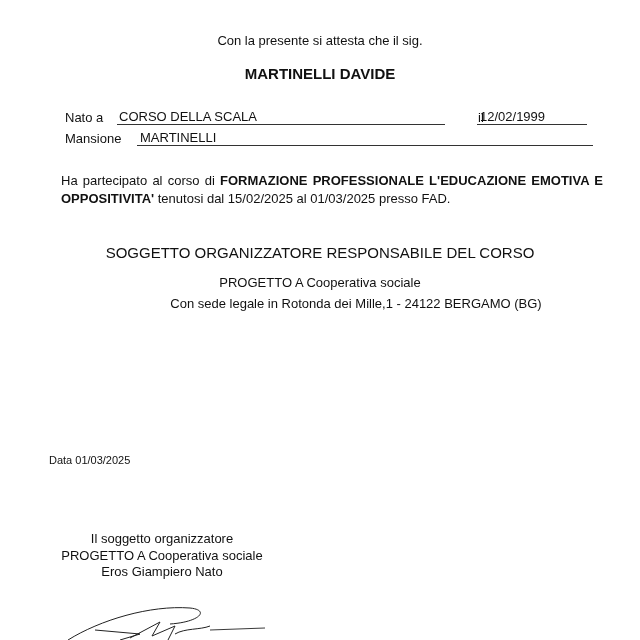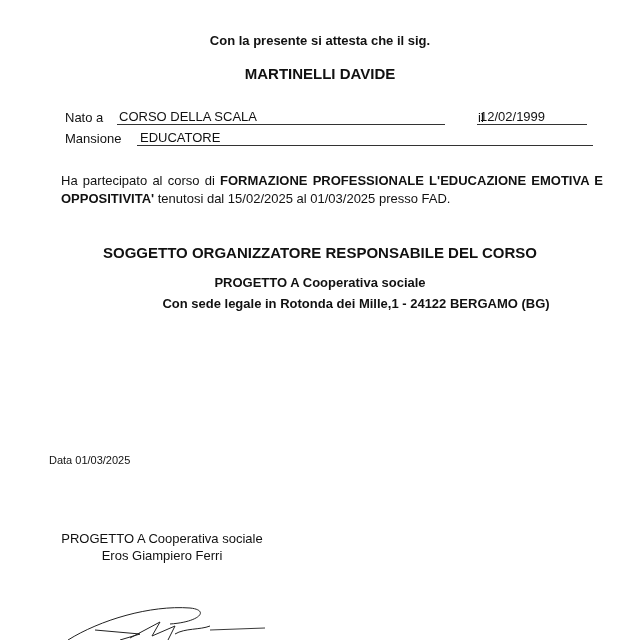--- a/index.html
+++ b/index.html
@@ -7,21 +7,21 @@
       width: 640px; height: 640px;
       background: #ffffff;
       overflow: hidden;
     }
     body {
       font-family: "Liberation Sans", sans-serif;
       color: #111111;
       position: relative;
     }
     .abs { position: absolute; white-space: nowrap; }
-    .center { left: 0; width: 640px; text-align: center; font-weight: bold; }
+    .center { left: 0; width: 640px; text-align: center; }
     .intro { top: 33px; font-size: 13px; }
     .name { top: 65px; font-size: 15px; font-weight: bold; }
     .lbl { font-size: 13px; margin-left: 16px; }
     .field { font-size: 13px; }
     .uline {
       position: absolute; height: 1px; background: #333;
     }
     .para {
       position: absolute; left: 49px; width: 542px;
       top: 172px; font-size: 13px; line-height: 18px;
@@ -47,34 +47,35 @@
 <div class="abs center name">MARTINELLI DAVIDE</div>
 
 <div class="abs lbl" style="left:49px; top:110px;">Nato a</div>
 <div class="abs field" style="left:119px; top:109px;">CORSO DELLA SCALA</div>
 <div class="uline" style="left:117px; width:328px; top:124px;"></div>
 <div class="abs lbl" style="left:462px; top:110px;">il</div>
 <div class="abs field" style="left:480px; top:109px;">12/02/1999</div>
 <div class="uline" style="left:477px; width:110px; top:124px;"></div>
 
 <div class="abs lbl" style="left:49px; top:131px;">Mansione</div>
-<div class="abs field" style="left:140px; top:130px;">EDUCATORE</div>
+<div class="abs field" style="left:140px; top:130px;">MARTINELLI</div>
 <div class="uline" style="left:137px; width:456px; top:145px;"></div>
 
 <div class="para"><span>Ha partecipato al corso di </span><b>FORMAZIONE PROFESSIONALE L'EDUCAZIONE EMOTIVA E OPPOSITIVITA'</b><span> tenutosi dal 15/02/2025 al 01/03/2025 presso FAD.</span></div>
 
 <div class="abs center section-title">SOGGETTO ORGANIZZATORE RESPONSABILE DEL CORSO</div>
 <div class="abs center org">PROGETTO A Cooperativa sociale</div>
 <div class="abs center addr">Con sede legale in Rotonda dei Mille,1 - 24122 BERGAMO (BG)</div>
 
 <div class="abs date">Data  01/03/2025</div>
 
 <div class="sig-block">
+  <div>Il soggetto organizzatore</div>
   <div>PROGETTO A Cooperativa sociale</div>
-  <div>Eros Giampiero Ferri</div>
+  <div>Eros Giampiero Nato</div>
 </div>
 
 <svg class="sig-svg" width="210" height="40" viewBox="0 0 210 40">
   <path d="M8 40 C 40 20, 90 5, 130 8 C 150 10, 140 22, 110 24" fill="none" stroke="#222" stroke-width="1"></path>
   <path d="M35 30 L 80 34 L 60 40" fill="none" stroke="#222" stroke-width="1"></path>
   <path d="M70 38 L 100 22 L 92 36 L 115 26 L 108 40" fill="none" stroke="#222" stroke-width="1"></path>
   <path d="M115 34 C 125 28, 140 30, 150 26" fill="none" stroke="#222" stroke-width="1"></path>
   <path d="M150 30 L 205 28" fill="none" stroke="#222" stroke-width="0.9"></path>
 </svg>
 

